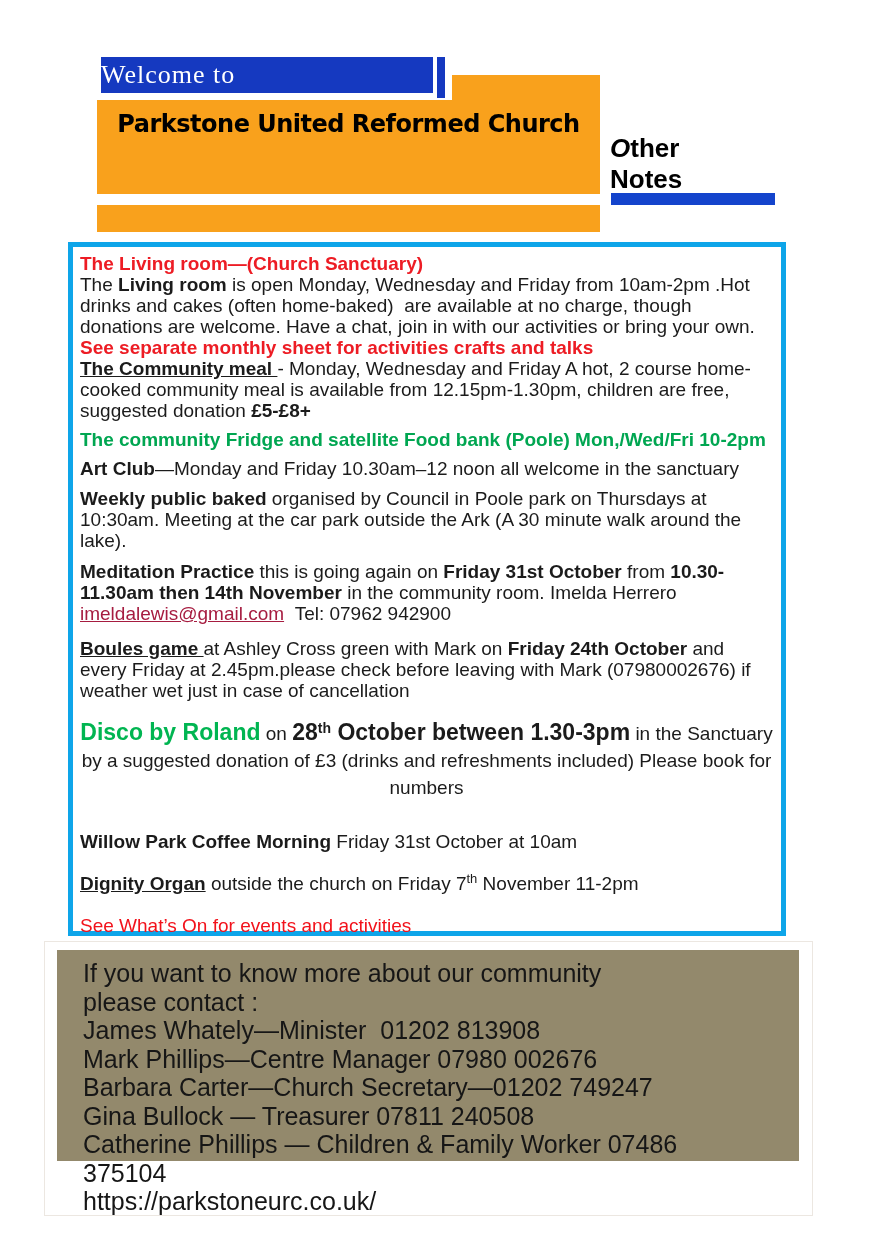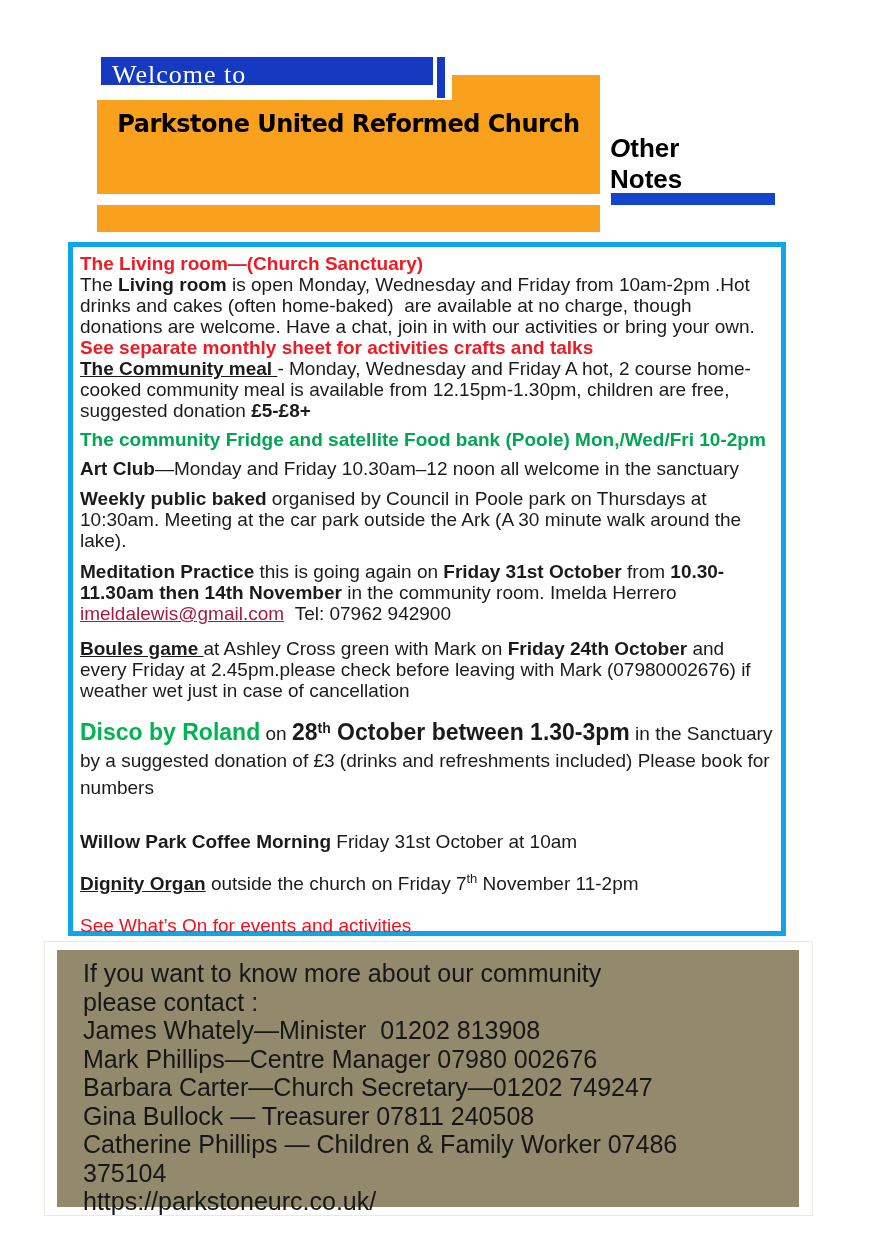--- a/index.html
+++ b/index.html
@@ -1,23 +1,23 @@
 <!DOCTYPE html>
 <html><head>
 <meta charset="utf-8">
 <style>
   html,body{margin:0;padding:0;background:#fff;}
   .page{position:relative;width:874px;height:1241px;background:#fff;overflow:hidden;
         font-family:"Liberation Sans",sans-serif;color:#1b1b1b;}
   .abs{position:absolute;}
 
   
-  .banner-blue{left:101px;top:57px;width:332px;height:28px;background:#1539C0;
+  .banner-blue{left:101px;top:57px;width:332px;height:36px;background:#1539C0;
       color:#fff;font-family:"Liberation Serif",serif;font-size:26px;line-height:35px;
-      padding-left:11px;letter-spacing:1px;box-sizing:border-box;}
+      letter-spacing:1px;box-sizing:border-box;}
   .blue-tab{left:437px;top:57px;width:8px;height:41px;background:#1539C0;}
   .orange-topright{left:452px;top:75px;width:148px;height:26px;background:#F9A11C;}
   .orange-main{left:97px;top:100px;width:503px;height:94px;background:#F9A11C;text-align:center;}
   .church-title{padding:8px 10px 0 10px;font-family:"DejaVu Sans",sans-serif;font-weight:800;
       font-size:24px;line-height:33px;color:#000;letter-spacing:-.5px;}
   .orange-strip2{left:97px;top:205px;width:503px;height:27px;background:#F9A11C;}
   .other-notes{left:610px;top:133px;font-size:26px;font-weight:bold;color:#000;line-height:31px;}
   .other-first::first-letter{font-style:italic;}
   .blue-underline{left:611px;top:193px;width:164px;height:12px;background:#1444CC;}
 
@@ -27,29 +27,29 @@
   .p{margin:0;font-size:19px;line-height:21px;}
   .red-head{color:#ED1C24;font-weight:bold;}
   .red-plain{color:#F2121B;}
   .green-head{color:#00A651;font-weight:bold;}
   .b{font-weight:bold;margin-top:6px;}
   .bu{font-weight:bold;text-decoration:underline;margin-top:40px;}
   .email{color:#A61C40;text-decoration:underline;}
   .mb8{margin-bottom:8px;}.mb9{margin-bottom:9px;}.mb10{margin-bottom:10px;}
   .mb14{margin-bottom:14px;}.mb18{margin-bottom:18px;}.mb21{margin-bottom:21px;}
   .mb30{margin-bottom:30px;}
-  .disco-p{line-height:27px;}
+  .disco-p{line-height:27px;text-align:center;}
   .disco-green{font-size:23px;font-weight:bold;color:#00B551;}
   .disco-big{font-size:23px;font-weight:bold;}
   sup{font-size:13px;line-height:0;}
 
   
   .contact-outer{left:44px;top:941px;width:769px;height:275px;border:1px solid #ECE7E1;
       box-sizing:border-box;background:#fff;}
-  .contact-box{left:57px;top:950px;width:742px;height:257px;background:#93896C;
+  .contact-box{left:57px;top:950px;width:742px;height:211px;background:#93896C;
       box-sizing:border-box;padding:9px 12px 0 26px;color:#161616;
       font-size:25px;line-height:28.5px;}
 </style>
 </head>
 <body>
 
 <div class="page">
 
   <div class="abs banner-blue"><span>Welcome to</span></div>
   <div class="abs blue-tab"></div>

